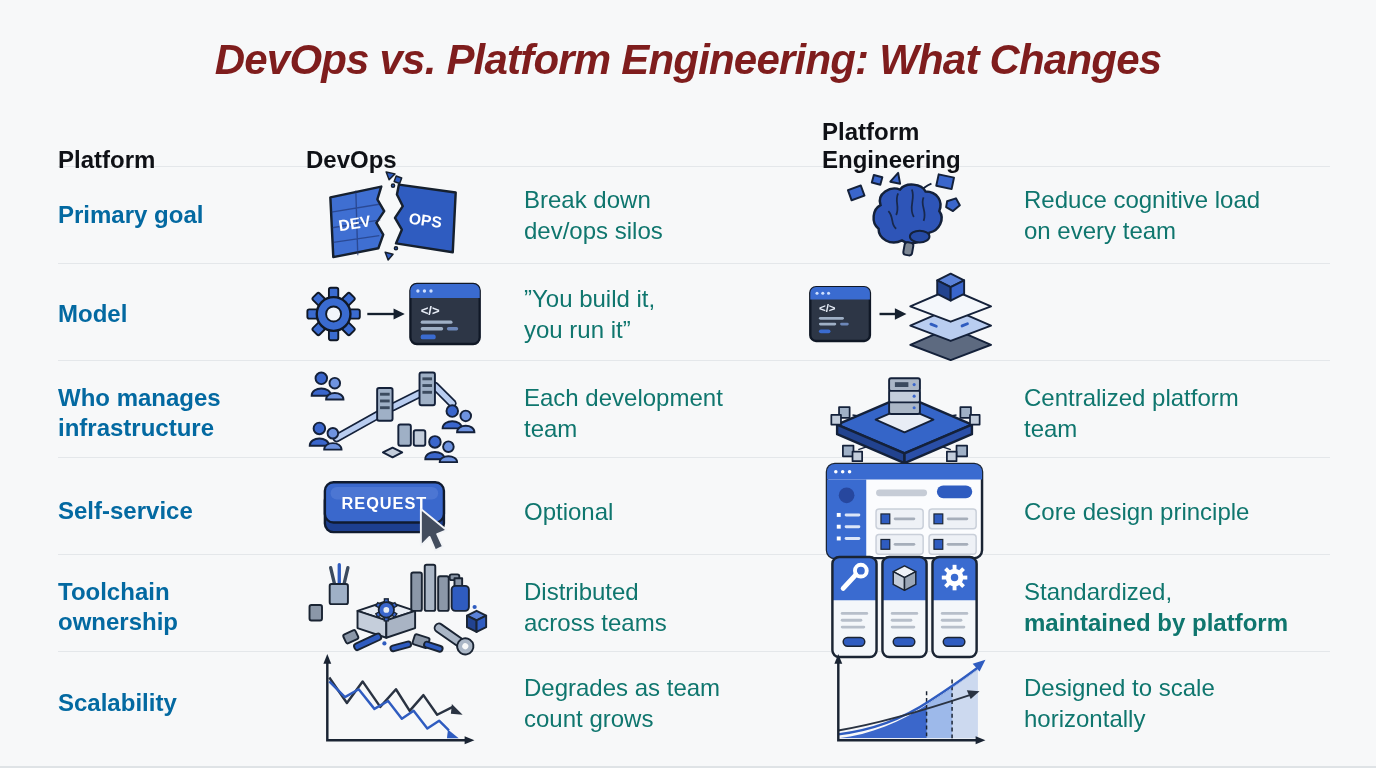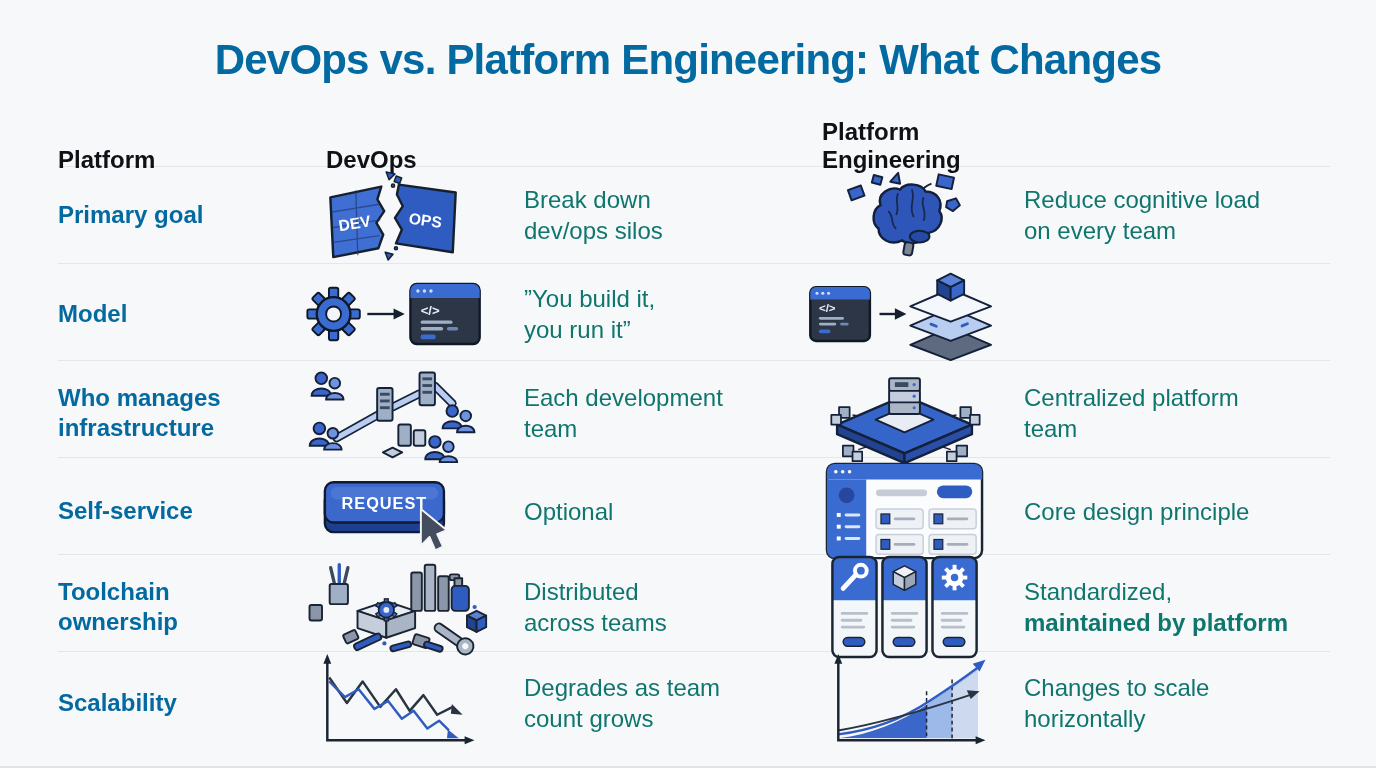--- a/index.html
+++ b/index.html
@@ -1,28 +1,28 @@
 <!DOCTYPE html>
 <html><head>
 <meta charset="utf-8">
 <style>
   * { margin:0; padding:0; box-sizing:border-box; }
   html,body { width:1376px; height:768px; }
   body { font-family:"Liberation Sans", sans-serif; background:#f7f8f9; color:#15171c; overflow:hidden; }
   .page { position:relative; width:1376px; height:768px; background:#f7f8f9; }
   .page::after { content:""; position:absolute; left:0; right:0; bottom:0; height:2px; background:#dfe3e6; }
 
-  .title { text-align:center; padding-top:36px; font-size:42px; font-weight:700; letter-spacing:-0.8px; color:#0369a1; }
+  .title { text-align:center; padding-top:36px; font-size:42px; font-weight:700; letter-spacing:-0.8px; color:#7f1d1d;font-style:italic; }
 
   .table { position:absolute; left:58px; right:46px; top:118px; }
   .grid { display:grid; grid-template-columns:240px 192px 310px 210px 320px; }
 
   .header-row { height:48px; align-items:end; padding-bottom:6px; }
   .hdr { font-size:24px; font-weight:700; color:#0f1116; }
-  .hdr-devops { padding-left:8px;margin-left:20px; }
+  .hdr-devops { padding-left:8px; }
   .hdr-platform { padding-left:22px; }
 
   .row { height:97px; border-top:1px solid #e4e7ea; align-items:center; }
   .row:last-child { height:99px; }
 
   .cell-dim { font-size:24px; font-weight:700; line-height:30px; color:#0369a1; }
   .cell-icon { display:flex; justify-content:center; align-items:center; }
   .cell-text { font-size:24px; font-weight:400; line-height:31px; color:#0f766e; }
   .cell-text.devops { padding-left:34px; }
   .cell-text.platform { padding-left:14px; }
@@ -467,19 +467,19 @@
           <path d="M22,84 C55,80 85,70 115,50 C135,37 152,25 164,16" stroke="#2f5cc0" stroke-width="2.5" fill="none"></path>
           <polygon points="172,8 159,12 166,20" fill="#2f5cc0"></polygon>
           <path d="M22,80 C70,72 120,56 156,44" stroke="#2a3342" stroke-width="2" fill="none"></path>
           <polygon points="166,40 153,39 157,48" fill="#2a3342"></polygon>
           <path d="M22,10 V90 H164" stroke="#1a2433" stroke-width="2.5" fill="none"></path>
           <polygon points="18,12 22,2 26,12" fill="#1a2433"></polygon>
           <polygon points="162,86 172,90 162,94" fill="#1a2433"></polygon>
         </svg>
       </div>
       <div class="cell-text platform">
-        <div class="line">Changes to scale</div>
+        <div class="line">Designed to scale</div>
         <div class="line">horizontally</div>
       </div>
     </div>
 
   </div>
 </div>
 
 </body></html>

